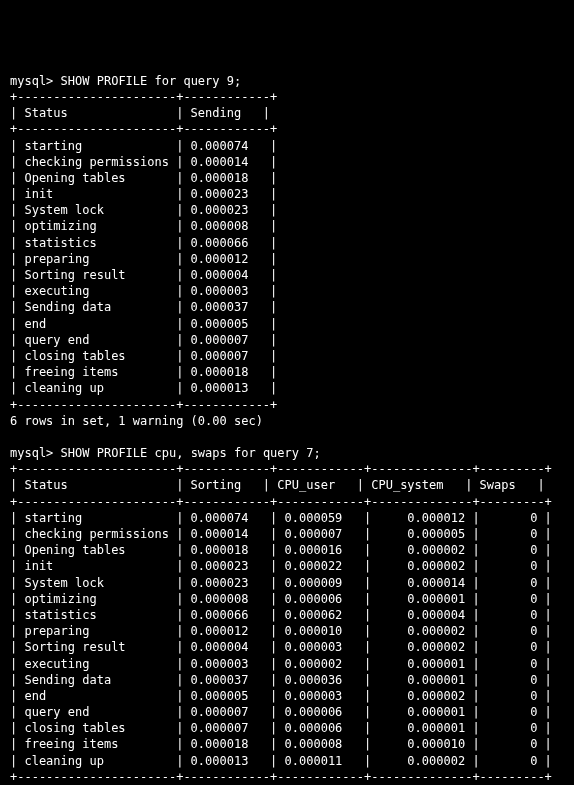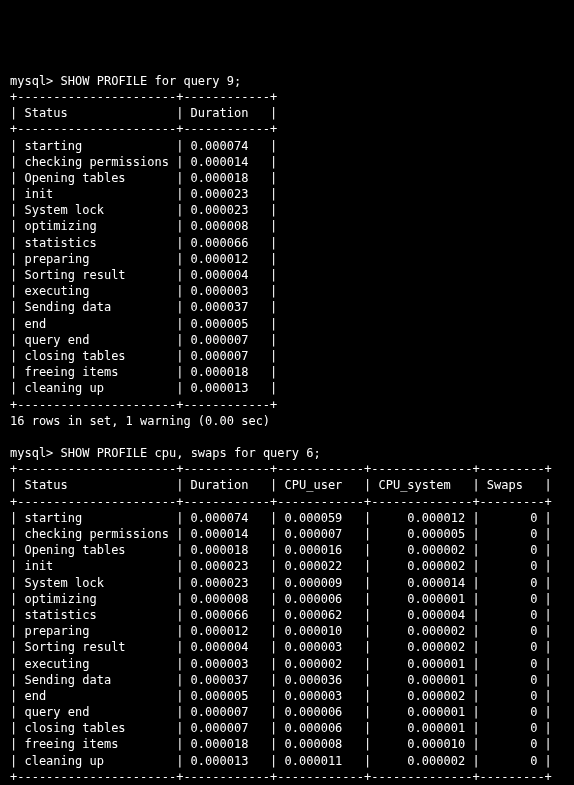--- a/index.html
+++ b/index.html
@@ -15,44 +15,44 @@
       white-space: pre;
     }
   </style>
 </head>
 <body>
 
 
 
 <div><span>mysql&gt;</span> <span>SHOW PROFILE for query 9;</span>
 <span id="t1-border">+----------------------+------------+</span>
-<span id="t1-header">| Status               | Duration   |</span>
+<span id="t1-header">| Status               | Sending   |</span>
 <span id="t1-border2">+----------------------+------------+</span>
 <span id="t1-body">| starting             | 0.000074   |
 | checking permissions | 0.000014   |
 | Opening tables       | 0.000018   |
 | init                 | 0.000023   |
 | System lock          | 0.000023   |
 | optimizing           | 0.000008   |
 | statistics           | 0.000066   |
 | preparing            | 0.000012   |
 | Sorting result       | 0.000004   |
 | executing            | 0.000003   |
 | Sending data         | 0.000037   |
 | end                  | 0.000005   |
 | query end            | 0.000007   |
 | closing tables       | 0.000007   |
 | freeing items        | 0.000018   |
 | cleaning up          | 0.000013   |
 </span><span id="t1-border3">+----------------------+------------+</span>
-<span>16 rows in set, 1 warning (0.00 sec)</span>
+<span>6 rows in set, 1 warning (0.00 sec)</span>
 
-<span>mysql&gt;</span> <span>SHOW PROFILE cpu, swaps for query 6;</span>
+<span>mysql&gt;</span> <span>SHOW PROFILE cpu, swaps for query 7;</span>
 <span id="t2-border">+----------------------+------------+------------+--------------+---------+</span>
-<span id="t2-header">| Status               | Duration   | CPU_user   | CPU_system   | Swaps   |</span>
+<span id="t2-header">| Status               | Sorting   | CPU_user   | CPU_system   | Swaps   |</span>
 <span id="t2-border2">+----------------------+------------+------------+--------------+---------+</span>
 <span id="t2-body">| starting             | 0.000074   | 0.000059   |     0.000012 |       0 |
 | checking permissions | 0.000014   | 0.000007   |     0.000005 |       0 |
 | Opening tables       | 0.000018   | 0.000016   |     0.000002 |       0 |
 | init                 | 0.000023   | 0.000022   |     0.000002 |       0 |
 | System lock          | 0.000023   | 0.000009   |     0.000014 |       0 |
 | optimizing           | 0.000008   | 0.000006   |     0.000001 |       0 |
 | statistics           | 0.000066   | 0.000062   |     0.000004 |       0 |
 | preparing            | 0.000012   | 0.000010   |     0.000002 |       0 |
 | Sorting result       | 0.000004   | 0.000003   |     0.000002 |       0 |

